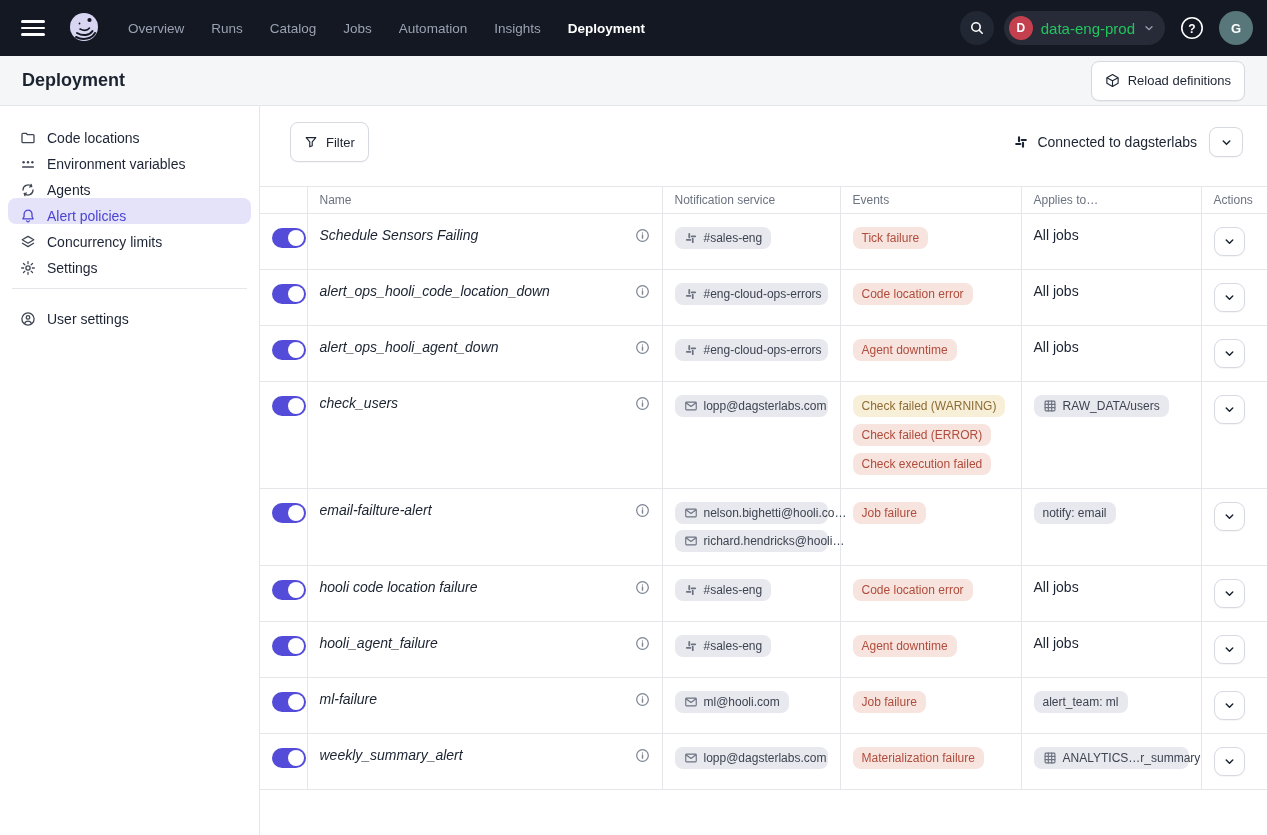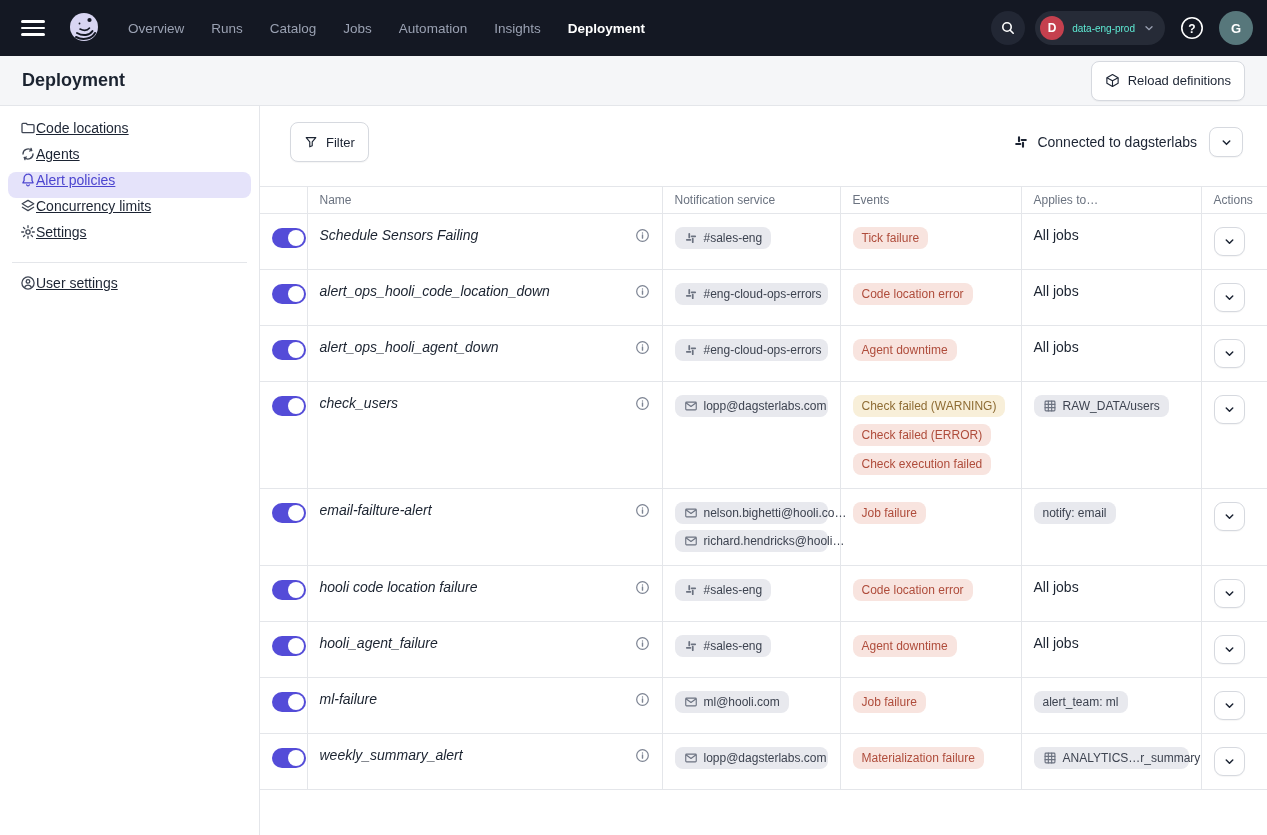--- a/index.html
+++ b/index.html
@@ -11,35 +11,35 @@
   .hamburger { width:38px; height:38px; border:none; background:transparent; display:flex; flex-direction:column; justify-content:center; gap:4px; cursor:pointer; padding:0 7px; }
   .hamburger span { display:block; height:2.6px; background:#fff; border-radius:2px; }
   .logo { width:36px; height:36px; flex:0 0 auto; }
   .topnav { display:flex; align-items:center; gap:27px; margin-left:12px; }
   .topnav a { font-size:13.5px; color:#9aa1b2; text-decoration:none; cursor:pointer; }
   .topnav a.active { color:#fff; font-weight:bold; }
   .topbar-right { margin-left:auto; display:flex; align-items:center; gap:10px; }
   .iconbtn { width:34px; height:34px; border-radius:50%; background:#222734; border:none; display:flex; align-items:center; justify-content:center; color:#fff; cursor:pointer; }
   .org-pill { height:34px; border-radius:17px; background:#262b37; display:flex; align-items:center; gap:8px; padding:0 10px 0 5px; cursor:pointer; }
   .org-avatar { width:24px; height:24px; border-radius:50%; background:#c5404e; color:#fff; font-size:12px; font-weight:bold; display:flex; align-items:center; justify-content:center; }
-  .org-label { color:#5eead4; font-size:10px; }
+  .org-label { color:#22c55e; font-size:15px; }
   .org-pill .chev { color:#9aa1b2; display:flex; }
   .help-btn { width:34px; height:34px; background:transparent; border:none; display:flex; align-items:center; justify-content:center; cursor:pointer; }
   .user-avatar { width:34px; height:34px; border-radius:50%; background:#57777b; color:#fff; font-size:13px; font-weight:bold; display:flex; align-items:center; justify-content:center; cursor:pointer; }
 
   
   .page-header { height:50px; background:#f5f6f8; border-bottom:1px solid #e4e6ea; display:flex; align-items:center; padding:0 22px; }
   .page-title { font-size:18px; font-weight:bold; color:#1b2330; }
   .btn { display:inline-flex; align-items:center; gap:8px; background:#fff; border:1px solid #d6d9df; border-radius:8px; height:40px; padding:0 13px; font-size:13px; color:#1c2433; cursor:pointer; box-shadow:0 1px 1px rgba(16,22,26,.04); font-family:inherit; }
   .page-header .btn { margin-left:auto; }
 
   
   .content { display:flex; height:729px; }
   .sidebar { width:260px; flex:0 0 260px; border-right:1px solid #e4e6ea; padding-top:14px; background:#fff; }
-  .side-item { height:26px; margin:0 8px; padding:0 12px; border-radius:8px; display:flex; align-items:flex-start; gap:0; font-size:14px; color:#1c2433; cursor:pointer;text-decoration:underline; }
+  .side-item { height:26px; margin:0 8px; padding:0 12px; border-radius:8px; display:flex; align-items:flex-end; gap:11px; font-size:14px; color:#1c2433; cursor:pointer; }
   .side-item .icon { color:#3f4654; display:flex; }
   .side-item.active { background:#e5e3fa; color:#4c45cf; }
   .side-item.active .icon { color:#4c45cf; }
   .side-item .ext { margin-left:auto; color:#5a6170; display:flex; }
   .side-divider { height:1px; background:#e4e6ea; margin:12px 12px; }
 
   .main { flex:1; min-width:0; }
   .toolbar { display:flex; align-items:center; padding:16px 24px 16px 30px; }
   .toolbar-right { margin-left:auto; display:flex; align-items:center; gap:12px; }
   .connected { display:flex; align-items:center; gap:8px; font-size:14px; color:#1c2433; }
@@ -147,20 +147,31 @@
         <div class="side-item">
           <span class="icon">
             <svg width="16" height="16" viewBox="0 0 16 16" fill="none" stroke="currentColor" stroke-width="1.3" stroke-linecap="round" stroke-linejoin="round">
               <path d="M2 4.2c0-.5.4-.9.9-.9h3.2l1.4 1.4h5.6c.5 0 .9.4.9.9v6.2c0 .5-.4.9-.9.9H2.9a.9.9 0 0 1-.9-.9z"></path>
             </svg>
           </span>
           <span>Code locations</span>
         </div>
         <div class="side-item">
           <span class="icon">
+            <svg width="16" height="16" viewBox="0 0 16 16">
+              <circle cx="3.6" cy="6.2" r="1.2" fill="currentColor"></circle>
+              <circle cx="8" cy="6.2" r="1.2" fill="currentColor"></circle>
+              <circle cx="12.4" cy="6.2" r="1.2" fill="currentColor"></circle>
+              <path d="M2.6 11h10.8" stroke="currentColor" stroke-width="1.5" stroke-linecap="round"></path>
+            </svg>
+          </span>
+          <span>Environment variables</span>
+        </div>
+        <div class="side-item">
+          <span class="icon">
             <svg width="16" height="16" viewBox="0 0 16 16" fill="none" stroke="currentColor" stroke-width="1.3" stroke-linecap="round" stroke-linejoin="round">
               <path d="M13 8a5 5 0 0 1-8.6 3.5M3 8a5 5 0 0 1 8.6-3.5"></path>
               <path d="m11 2.3.7 2.1-2.1.6M5 13.7l-.7-2.1 2.1-.6"></path>
             </svg>
           </span>
           <span>Agents</span>
         </div>
         <div class="side-item active">
           <span class="icon">
             <svg width="16" height="16" viewBox="0 0 16 16" fill="none" stroke="currentColor" stroke-width="1.3" stroke-linecap="round" stroke-linejoin="round">

